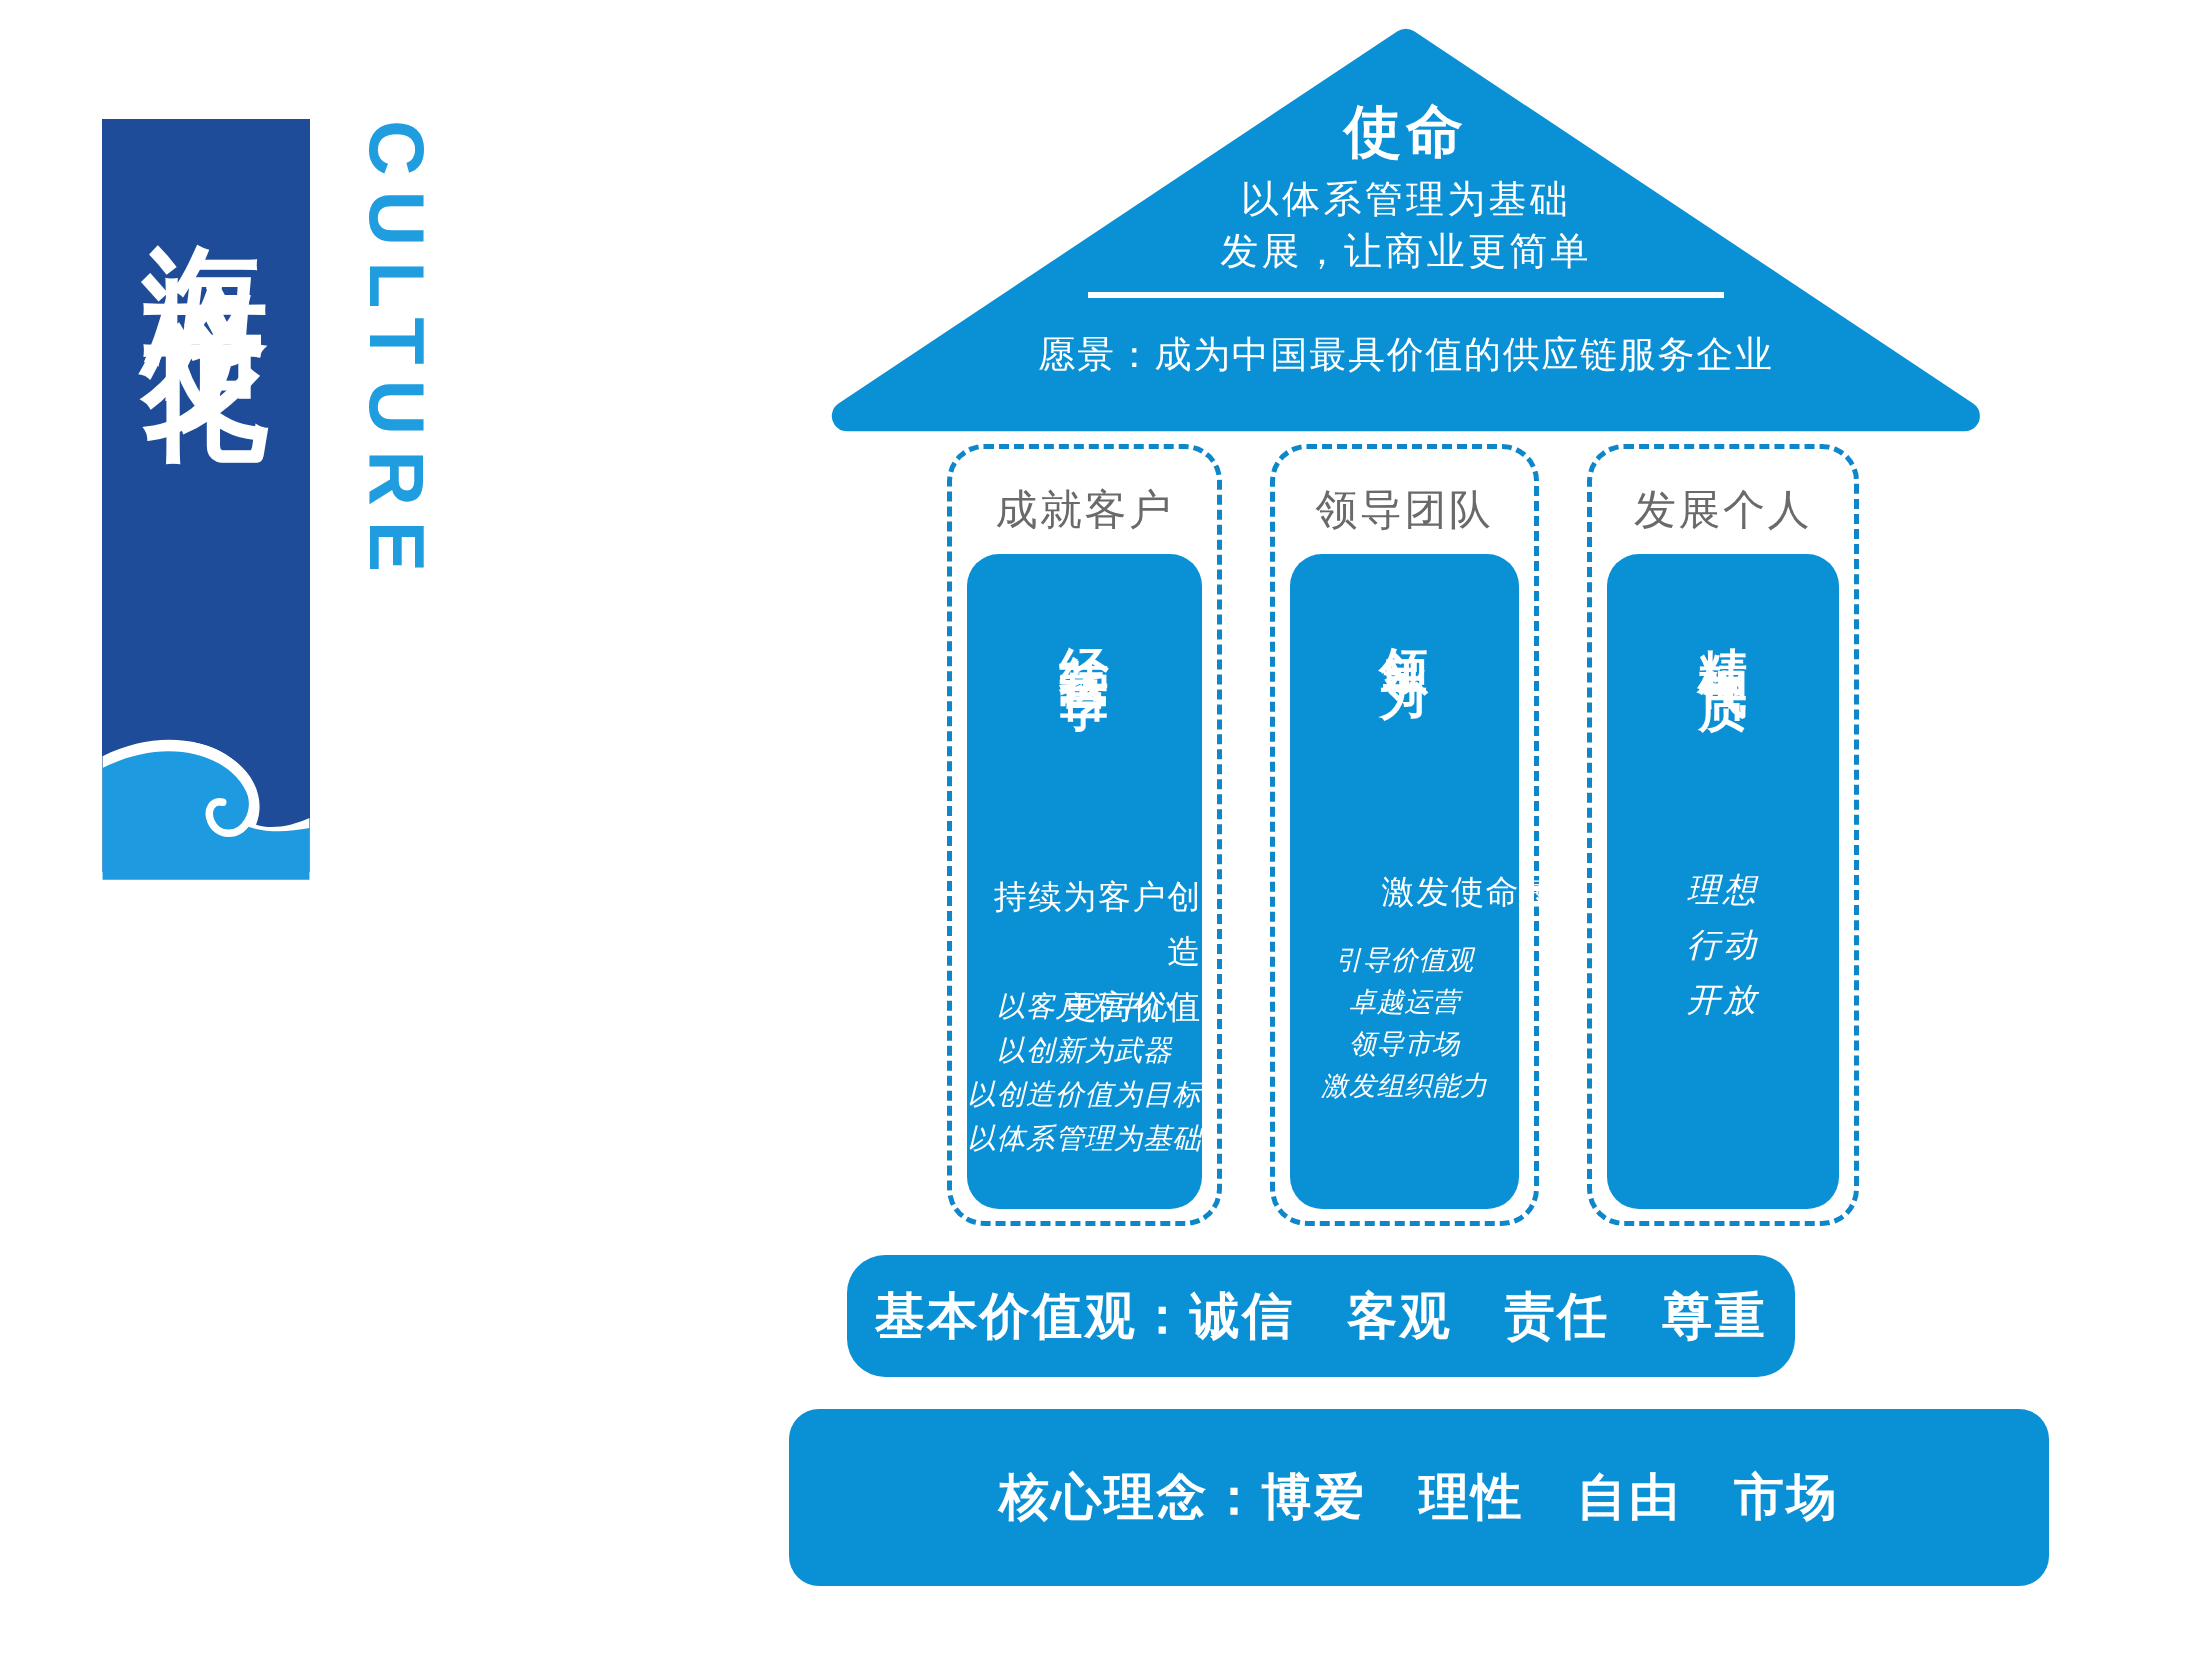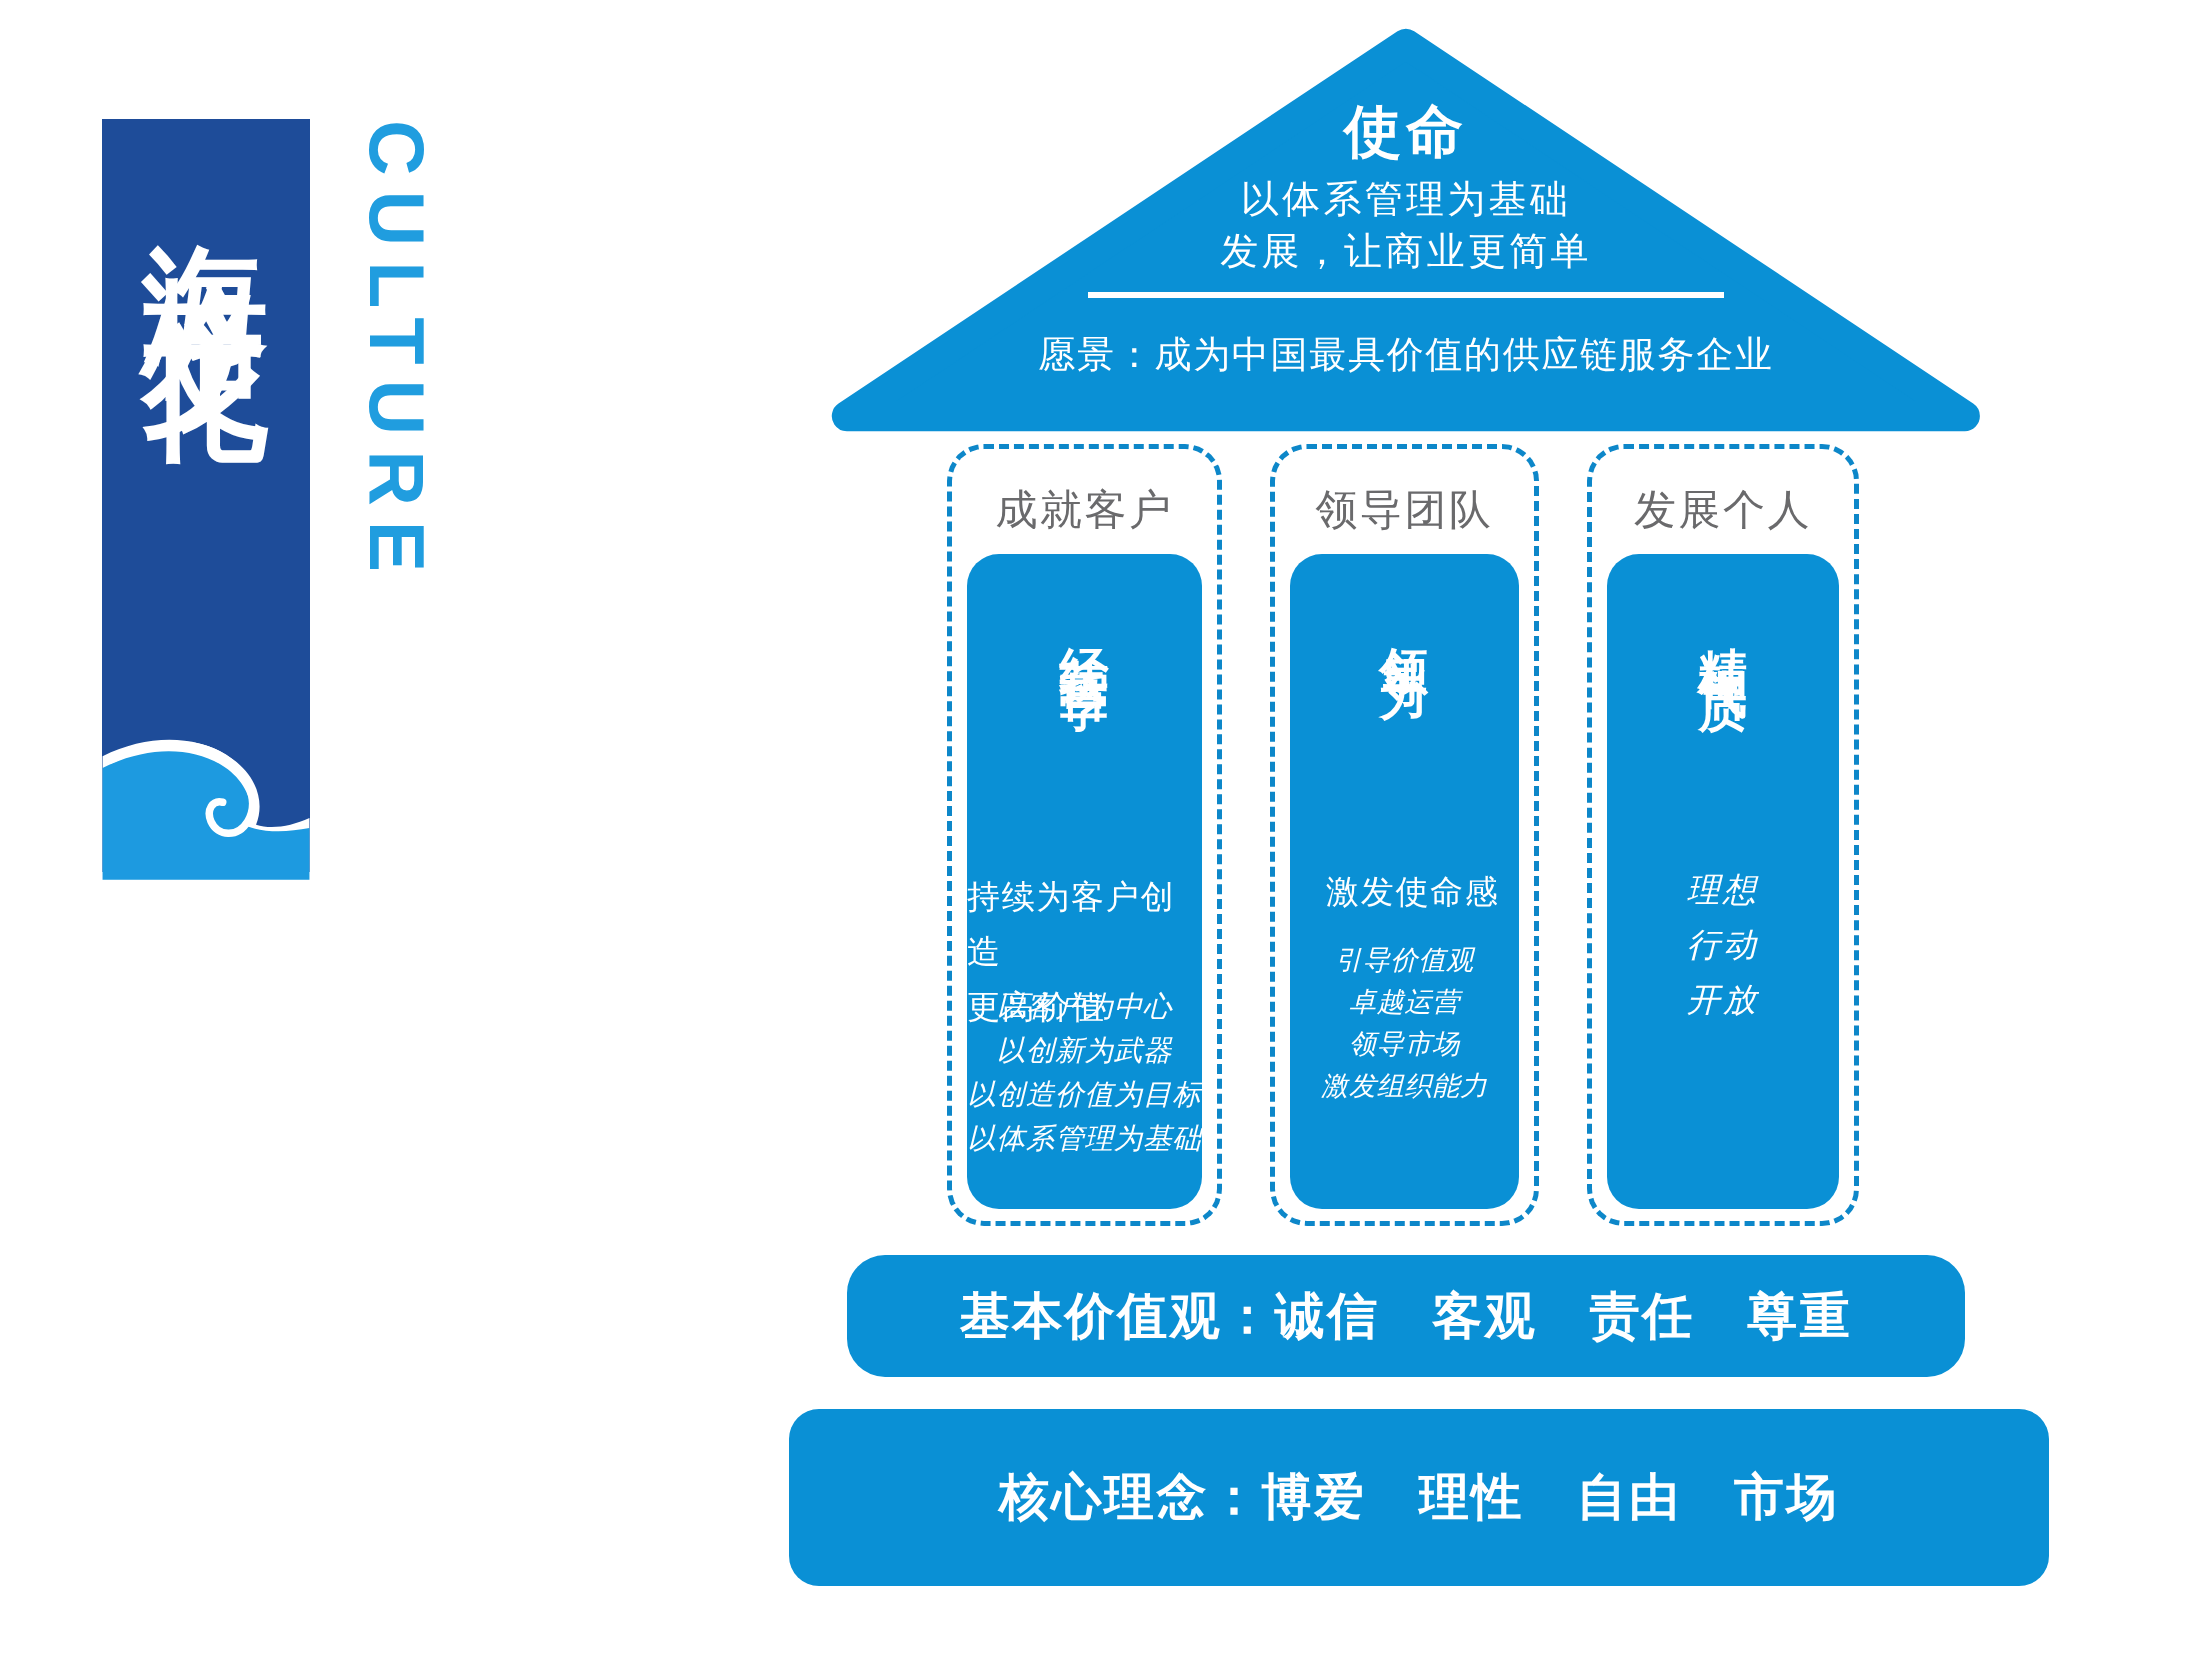--- a/index.html
+++ b/index.html
@@ -33,30 +33,30 @@
   .pillar-1{left:947px;width:275px;}
   .pillar-2{left:1270px;width:269px;}
   .pillar-3{left:1587px;width:272px;}
   .pillar-header{position:absolute;left:0;top:33px;width:100%;text-align:center;color:#6a6a6c;font-size:42px;letter-spacing:2.5px;}
   .pillar-inner{position:absolute;left:15px;right:15px;top:105px;bottom:11.7px;background:#0a90d5;border-radius:32px;color:#ffffff;}
   .pillar-title{
     position:absolute;left:50%;top:54px;transform:translateX(-50%);
     writing-mode:vertical-rl;text-orientation:upright;
     font-size:49px;font-weight:bold;letter-spacing:11.7px;line-height:1;
   }
-  .pillar-sub{position:absolute;left:0;width:100%;text-align:left;font-size:33px;line-height:55px;letter-spacing:1.7px;}
+  .pillar-sub{position:absolute;left:0;width:100%;text-align:right;font-size:33px;line-height:55px;letter-spacing:1.7px;}
   .pillar-sub-1{top:315px;}
   .pillar-sub-2{top:310px;padding-left:36px;}
   .pillar-items{position:absolute;left:0;width:100%;text-align:center;font-style:italic;}
   .items-1{top:430px;font-size:28.5px;line-height:44px;letter-spacing:0.8px;}
   .items-2{top:385px;font-size:27px;line-height:42px;letter-spacing:0.8px;}
   .items-3{top:308px;font-size:33px;line-height:55px;letter-spacing:3.3px;}
   
   .bar{position:absolute;background:#0a90d5;color:#ffffff;display:flex;align-items:center;justify-content:center;}
-  .bar-values{left:847px;top:1255px;width:1118px;height:122px;border-radius:38px;}
+  .bar-values{left:847px;top:1255px;width:948px;height:122px;border-radius:38px;}
   .bar-core{left:789px;top:1409px;width:1260px;height:177px;border-radius:30px;}
   .bar-text{font-size:50px;font-weight:bold;letter-spacing:2.5px;}
 </style>
 </head>
 <body>
 
 <div class="stage">
 
   <svg class="roof-svg" viewBox="0 0 2635 560" aria-hidden="true">
     <polygon points="1680,52 1012,497 2348,497" fill="#0a90d5" stroke="#0a90d5" stroke-width="36" stroke-linejoin="round"></polygon>

